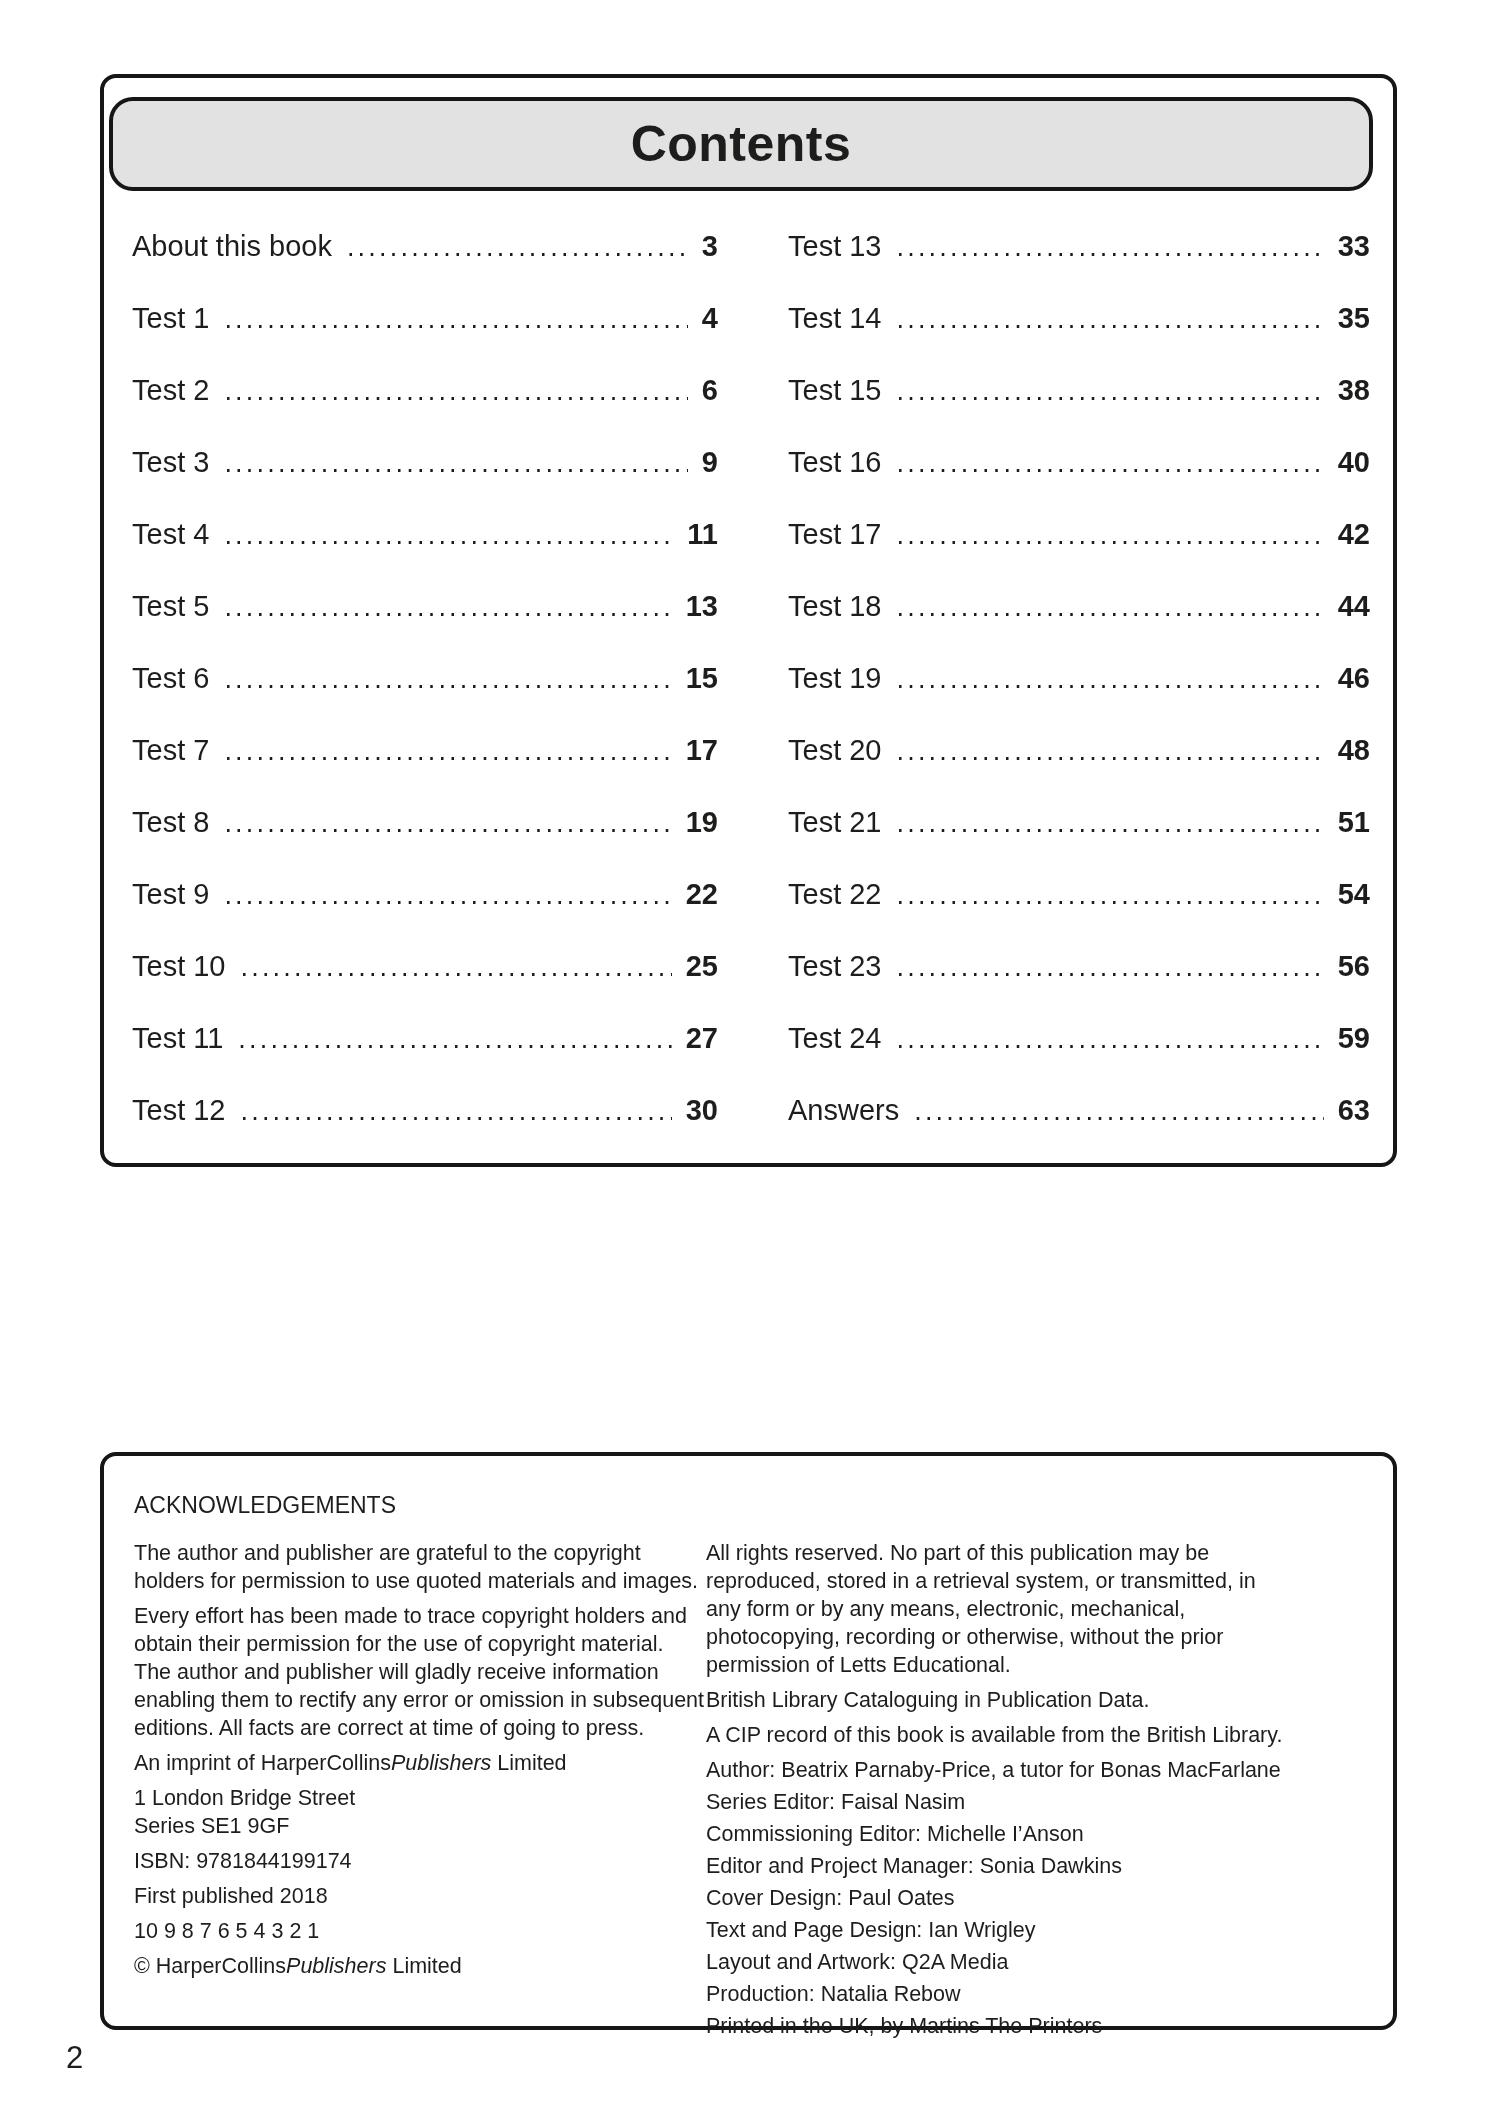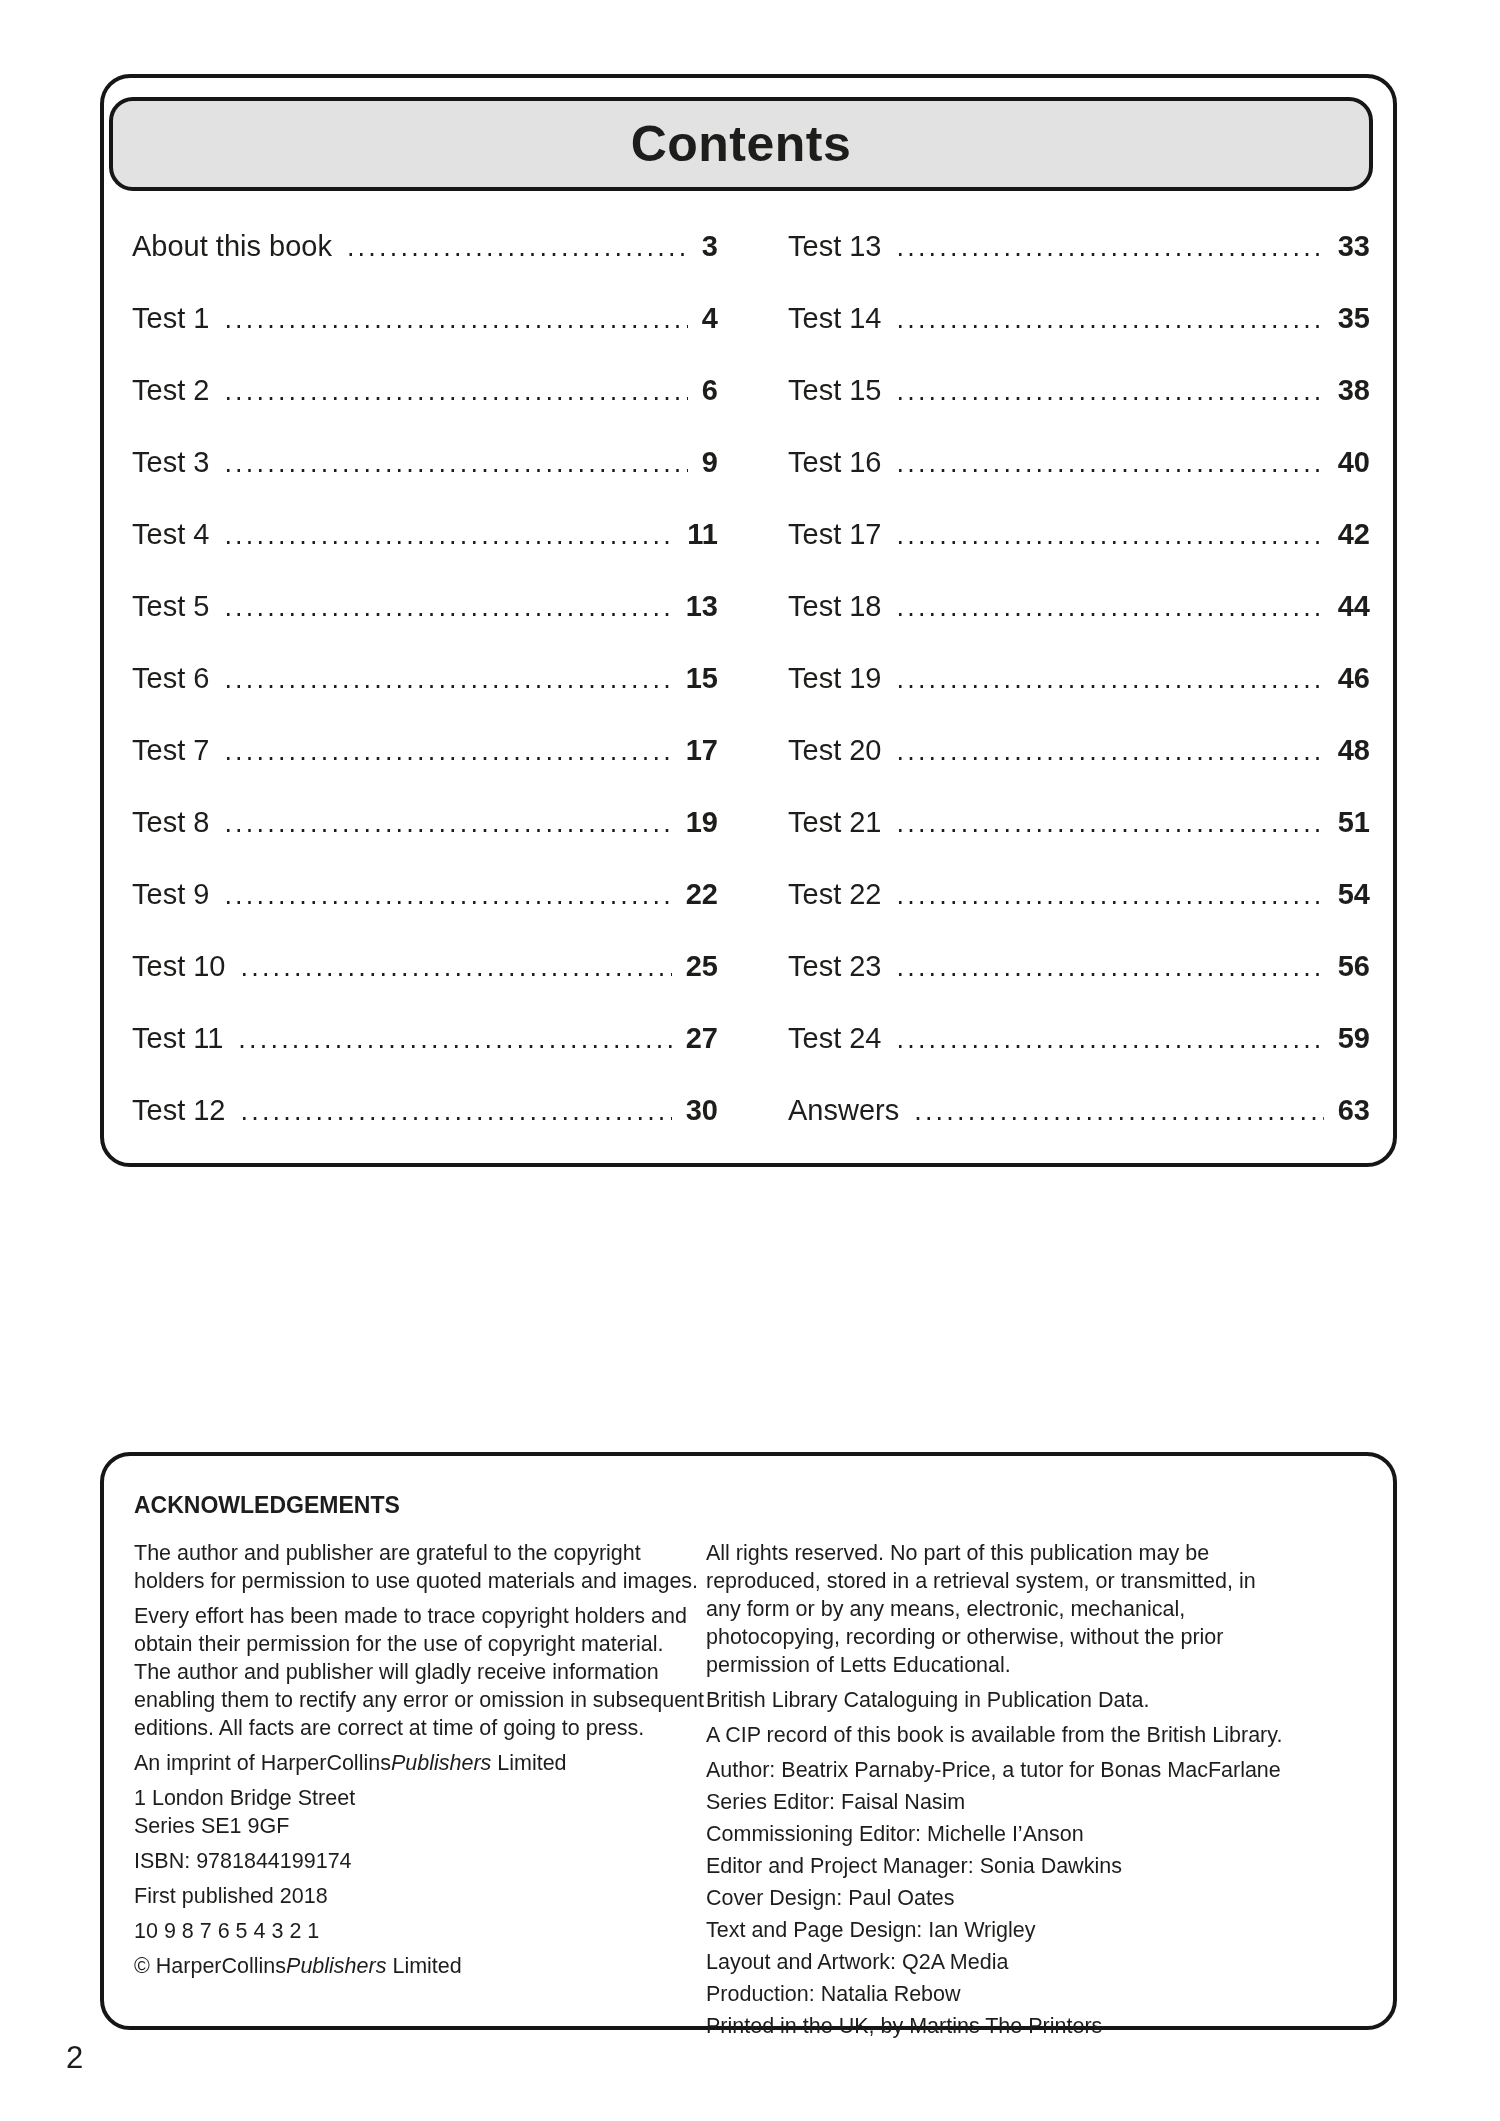--- a/index.html
+++ b/index.html
@@ -8,21 +8,21 @@
     background: #ffffff;
     font-family: "Liberation Sans", sans-serif;
     color: #1d1d1b;
     position: relative;
     overflow: hidden;
   }
   .panel {
     position: absolute;
     background: #ffffff;
     border: 4px solid #161616;
-    border-radius: 30px;
+    border-radius: 16px;
   }
   
   #contents-panel { left: 100px; top: 74px; width: 1297px; height: 1093px; }
   #contents-title-box {
     position: absolute;
     left: 5px; top: 19px;
     width: 1264px; height: 94px;
     background: #e2e2e2;
     border: 4px solid #161616;
     border-radius: 24px;
@@ -66,21 +66,21 @@
   }
   .toc-num { font-weight: 700; white-space: nowrap; }
   
   #ack-panel {
     left: 100px; top: 1452px;
     width: 1297px; height: 578px;
     padding: 36px 30px 0 30px;
   }
   #ack-title {
     font-size: 23px;
-    font-weight: 700;
+    font-weight: 400;
     margin-bottom: 20px;
   }
   .ack-cols {
     display: flex;
     justify-content: flex-start;
   }
   .ack-col-left  { width: 572px; }
   .ack-col-right { width: 582px; }
   .ack-col p {
     font-size: 21.5px;

